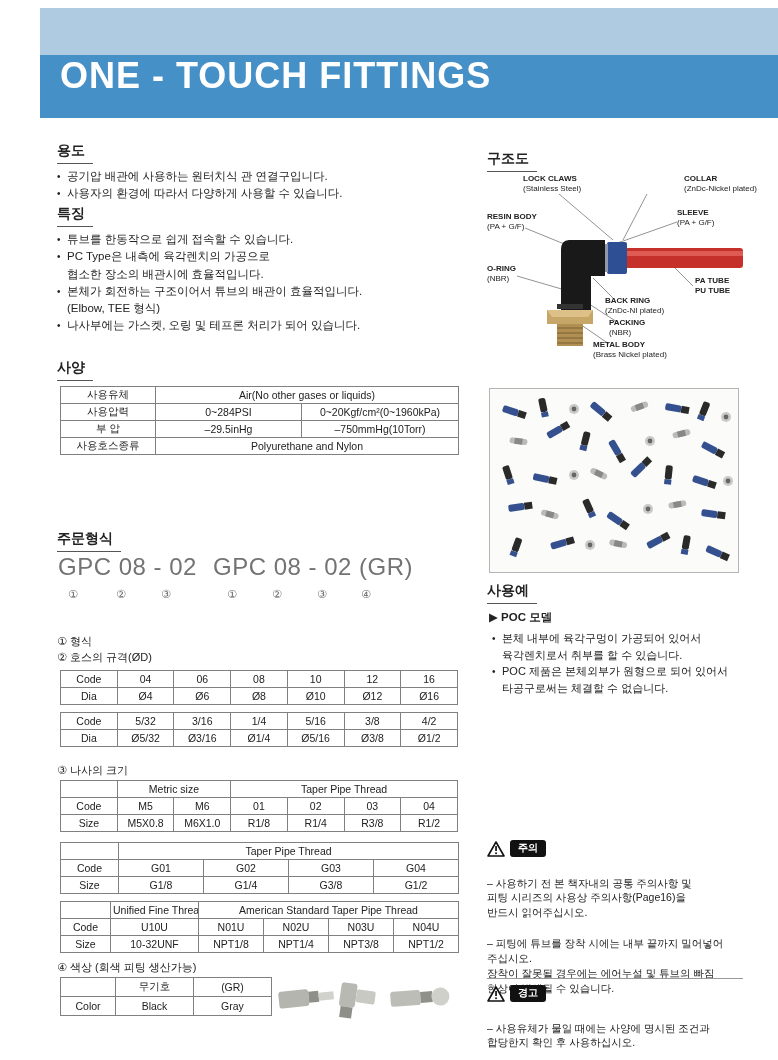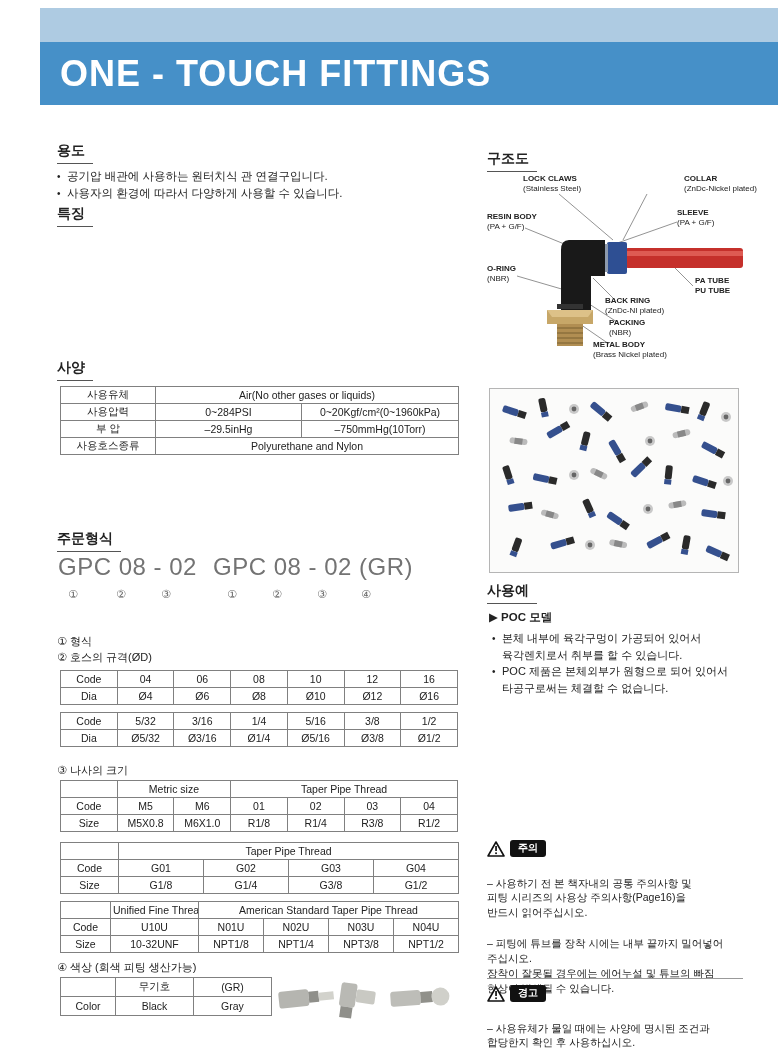--- a/index.html
+++ b/index.html
@@ -3,21 +3,21 @@
 <meta charset="utf-8">
 <style>
   * { margin:0; padding:0; box-sizing:border-box; }
   html,body { background:#ffffff; }
   body { font-family:"Liberation Sans","DejaVu Sans",sans-serif; color:#222; }
   .page { position:relative; width:778px; height:1060px; background:#fff; overflow:hidden; }
   .abs { position:absolute; }
 
   
   .band-light { position:absolute; left:40px; top:8px; width:738px; height:47px; background:#aecbe2; }
-  .band-header { position:absolute; left:40px; top:42px; width:738px; height:63px; background:#4690c8; display:flex; align-items:center; padding-left:20px; }
+  .band-header { position:absolute; left:40px; top:55px; width:738px; height:63px; background:#4690c8; display:flex; align-items:flex-start; padding-left:20px; }
   .band-header h1 { color:#fff; font-size:36px; font-weight:bold; letter-spacing:1px; white-space:nowrap; }
 
   
   .sec-h { position:absolute; font-size:14px; font-weight:bold; color:#222; border-bottom:1.5px solid #555; padding:0 8px 3px 0; }
 
   
   .blist { position:absolute; list-style:none; font-size:11.5px; color:#222; }
   .blist li { position:relative; padding-left:10px; line-height:1.5; white-space:pre-line; }
   .blist li::before { content:"•"; position:absolute; left:0; top:0; font-size:10px; line-height:17px; }
 
@@ -61,20 +61,28 @@
     <h1>ONE - TOUCH FITTINGS</h1>
   </div>
 
   <div class="sec-h" style="left:57px; top:142px;">용도</div>
   <ul class="blist" style="left:57px; top:168px; width:400px;">
     <li>공기압 배관에 사용하는 원터치식 관 연결구입니다.</li>
     <li>사용자의 환경에 따라서 다양하게 사용할 수 있습니다.</li>
   </ul>
 
   <div class="sec-h" style="left:57px; top:205px;">특징</div>
+  <ul class="blist" style="left:57px; top:231px; width:400px;">
+    <li>튜브를 한동작으로 쉽게 접속할 수 있습니다.</li>
+    <li>PC Type은 내측에 육각렌치의 가공으로
+협소한 장소의 배관시에 효율적입니다.</li>
+    <li>본체가 회전하는 구조이어서 튜브의 배관이 효율적입니다.
+(Elbow, TEE 형식)</li>
+    <li>나사부에는 가스켓, 오링 및 테프론 처리가 되어 있습니다.</li>
+  </ul>
 
   <div class="sec-h" style="left:57px; top:359px;">사양</div>
   <table class="t" style="left:60px; top:386px; width:398px;">
     <colgroup>
         <col style="width:95px">
         <col style="width:146px">
         <col style="width:157px">
       </colgroup>
     <tbody>
         <tr>
@@ -137,21 +145,21 @@
 
   <table class="t" style="left:60px; top:712px; width:398px;">
     <tbody>
         <tr>
       <td>Code</td>
       <td>5/32</td>
       <td>3/16</td>
       <td>1/4</td>
       <td>5/16</td>
       <td>3/8</td>
-      <td>1/2</td>
+      <td>4/2</td>
     </tr>
     <tr>
       <td>Dia</td>
       <td>Ø5/32</td>
       <td>Ø3/16</td>
       <td>Ø1/4</td>
       <td>Ø5/16</td>
       <td>Ø3/8</td>
       <td>Ø1/2</td>
     </tr>

